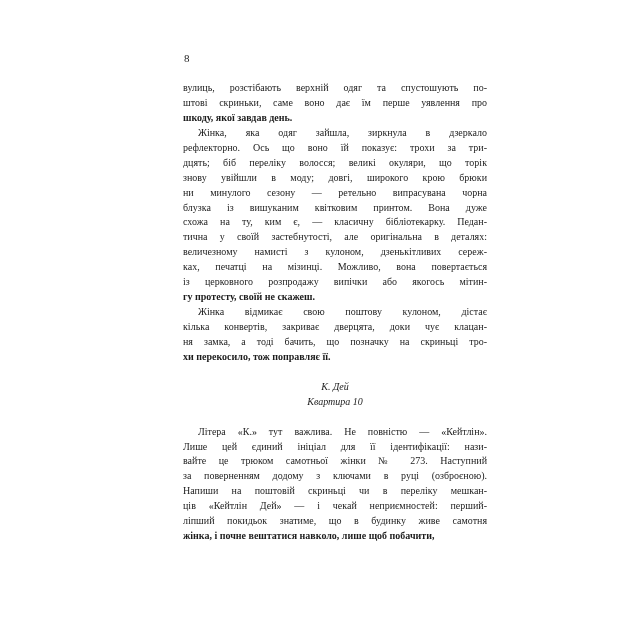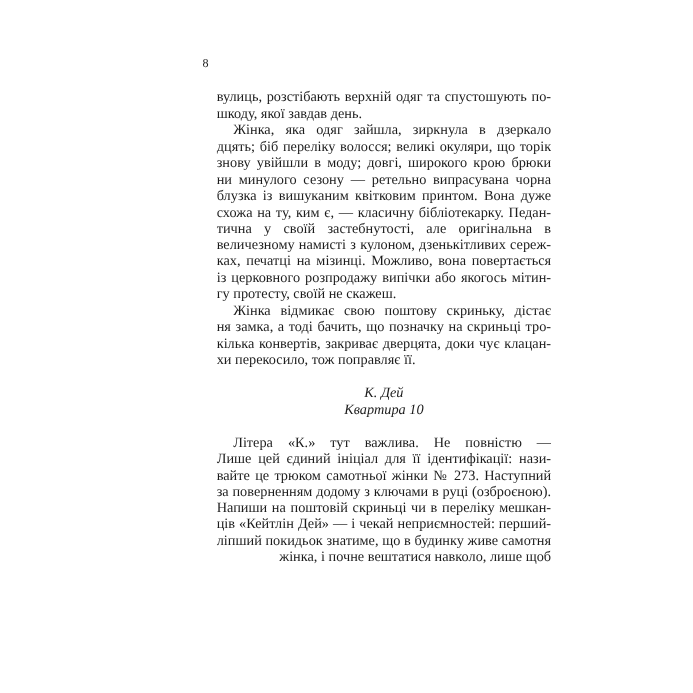--- a/index.html
+++ b/index.html
@@ -18,81 +18,84 @@
   }
   .page-number {
     position: absolute;
     left: 184px;
     top: 51px;
     font-size: 11px;
     line-height: 14px;
   }
   .text-block {
     position: absolute;
-    left: 197px;
+    left: 183px;
     top: 81px;
     width: 304px;
-    font-size: 13px;
+    font-size: 10px;
     line-height: 14.95px;
   }
   .para { margin: 0; }
   .line {
     height: 14.95px;
     overflow: hidden;
     text-align: justify;
     text-align-last: justify;
   }
   .line:not(.end)::after {
     content: "";
     display: inline-block;
     width: 100%;
     height: 0;
     vertical-align: top;
   }
   .line.end {
     text-align: right;
     text-align-last: left;
+    font-weight: bold;
   }
   .line.indent { text-indent: 15px; }
   .address { padding: 14.95px 0; }
   .centered-line {
     height: 14.95px;
     overflow: hidden;
     text-align: right;
     text-align-last: center;
     font-style: italic;
   }
 </style>
 </head>
 <body>
 
 <div class="page">
   <div class="page-number">8</div>
   <div class="text-block">
       <div class="para">
         <div class="line">вулиць, розстібають верхній одяг та спустошують по-</div>
+        <div class="line">штові скриньки, саме воно дає їм перше уявлення про</div>
         <div class="line end">шкоду, якої завдав день.</div>
       </div>
       <div class="para">
         <div class="line indent">Жінка, яка одяг зайшла, зиркнула в дзеркало</div>
+        <div class="line">рефлекторно. Ось що воно їй показує: трохи за три-</div>
         <div class="line">дцять; біб переліку волосся; великі окуляри, що торік</div>
         <div class="line">знову увійшли в моду; довгі, широкого крою брюки</div>
         <div class="line">ни минулого сезону — ретельно випрасувана чорна</div>
         <div class="line">блузка із вишуканим квітковим принтом. Вона дуже</div>
         <div class="line">схожа на ту, ким є, — класичну бібліотекарку. Педан-</div>
         <div class="line">тична у своїй застебнутості, але оригінальна в деталях:</div>
         <div class="line">величезному намисті з кулоном, дзенькітливих сереж-</div>
         <div class="line">ках, печатці на мізинці. Можливо, вона повертається</div>
         <div class="line">із церковного розпродажу випічки або якогось мітин-</div>
         <div class="line end">гу протесту, своїй не скажеш.</div>
       </div>
       <div class="para">
-        <div class="line indent">Жінка відмикає свою поштову скриньку, дістає</div>
+        <div class="line indent">Жінка відмикає свою поштову кулоном, дістає</div>
+        <div class="line">кілька конвертів, закриває дверцята, доки чує клацан-</div>
         <div class="line">ня замка, а тоді бачить, що позначку на скриньці тро-</div>
-        <div class="line">кілька конвертів, закриває дверцята, доки чує клацан-</div>
         <div class="line end">хи перекосило, тож поправляє її.</div>
       </div>
       <div class="address">
         <div class="centered-line">К. Дей</div>
         <div class="centered-line">Квартира 10</div>
       </div>
       <div class="para">
         <div class="line indent">Літера «К.» тут важлива. Не повністю — «Кейтлін».</div>
         <div class="line">Лише цей єдиний ініціал для її ідентифікації: нази-</div>
         <div class="line">вайте це трюком самотньої жінки № 273. Наступний</div>

